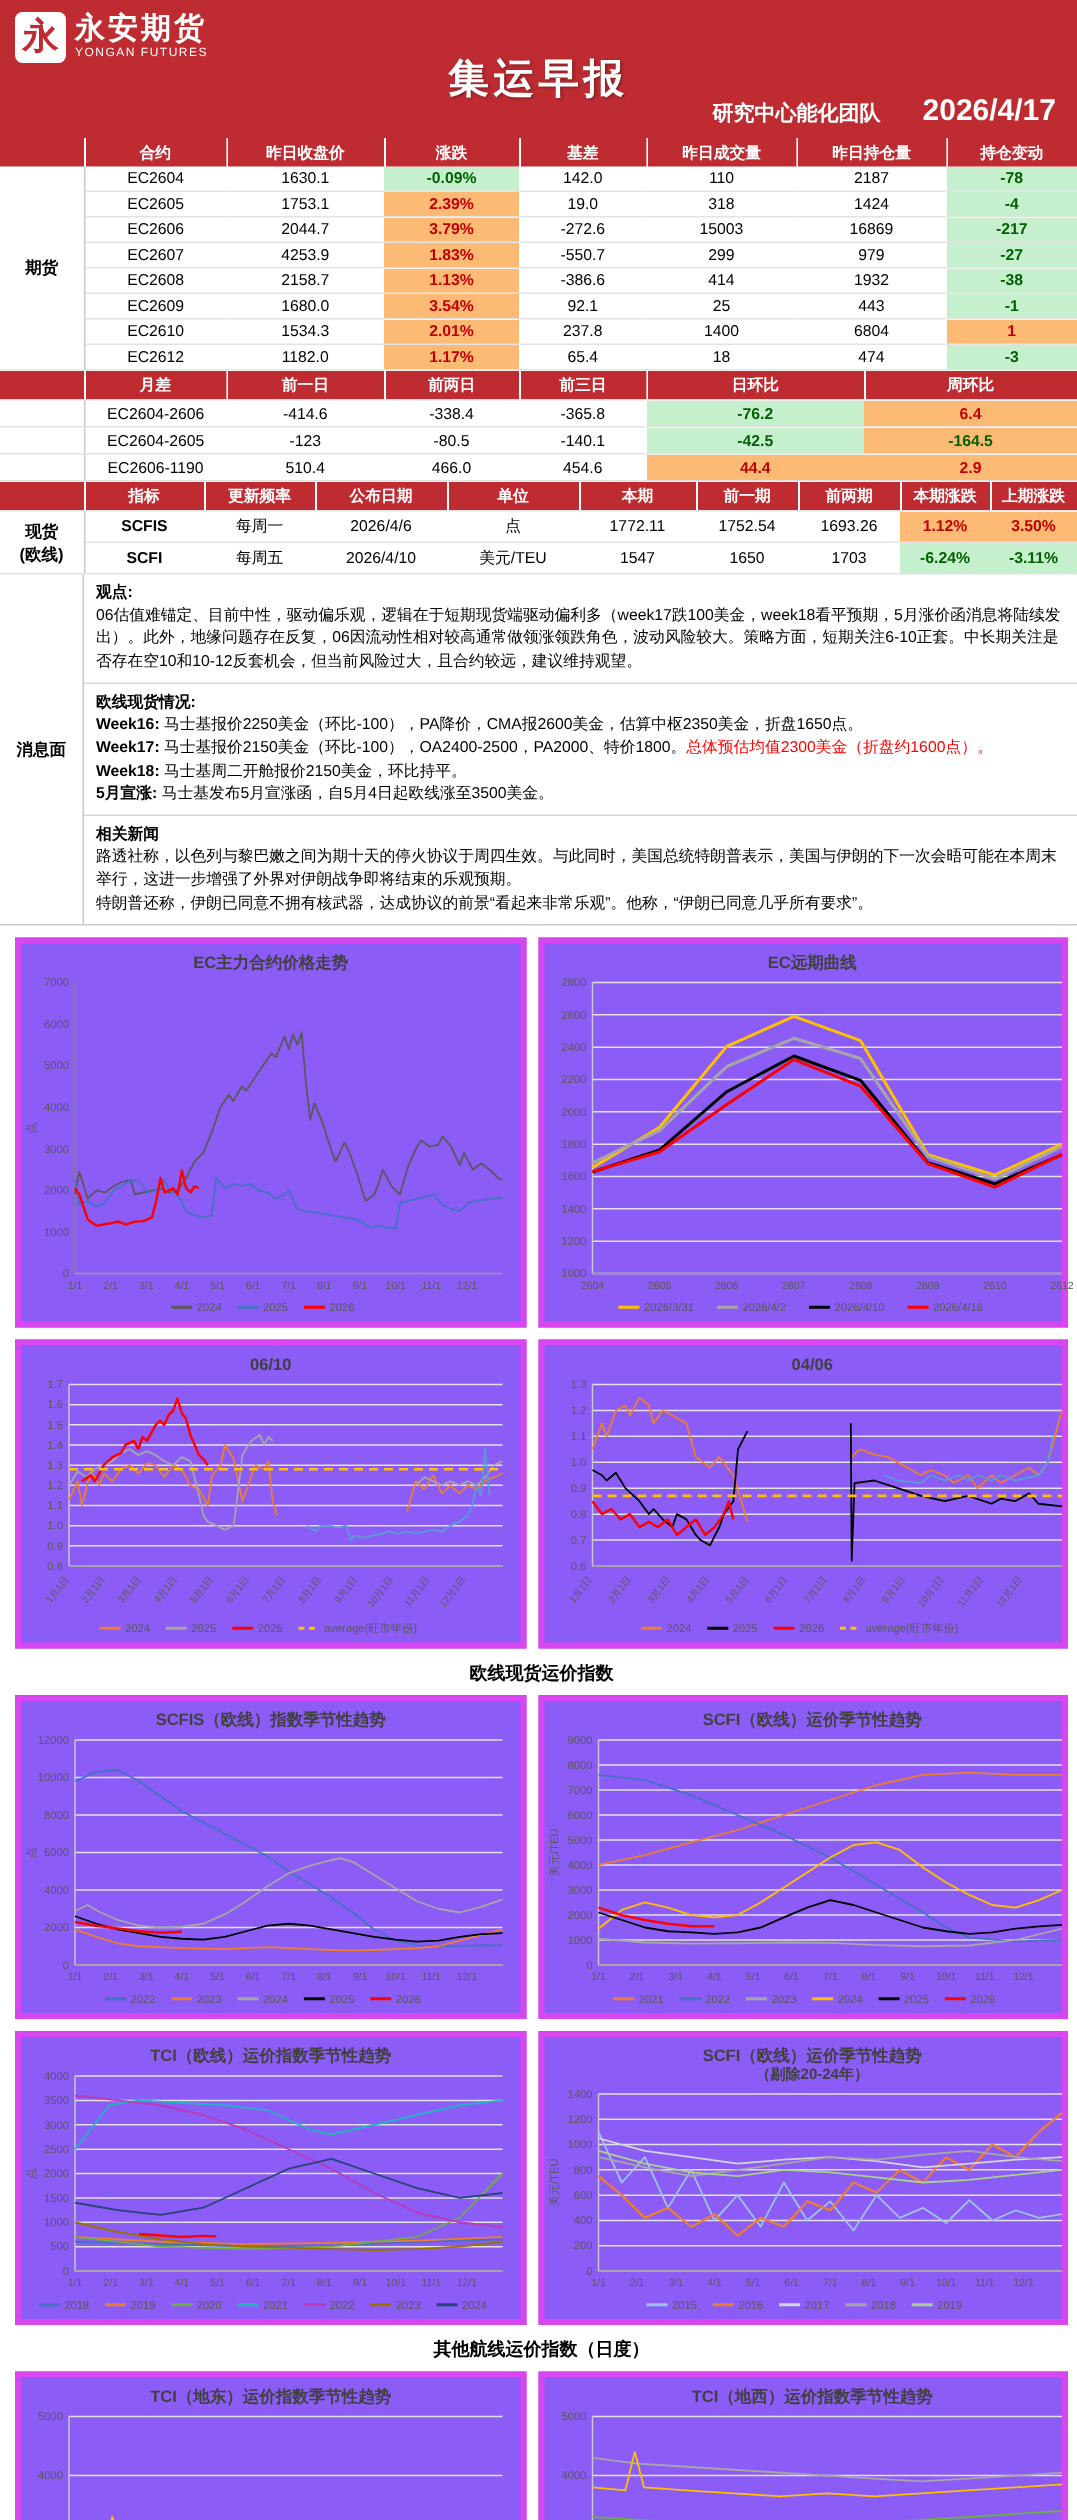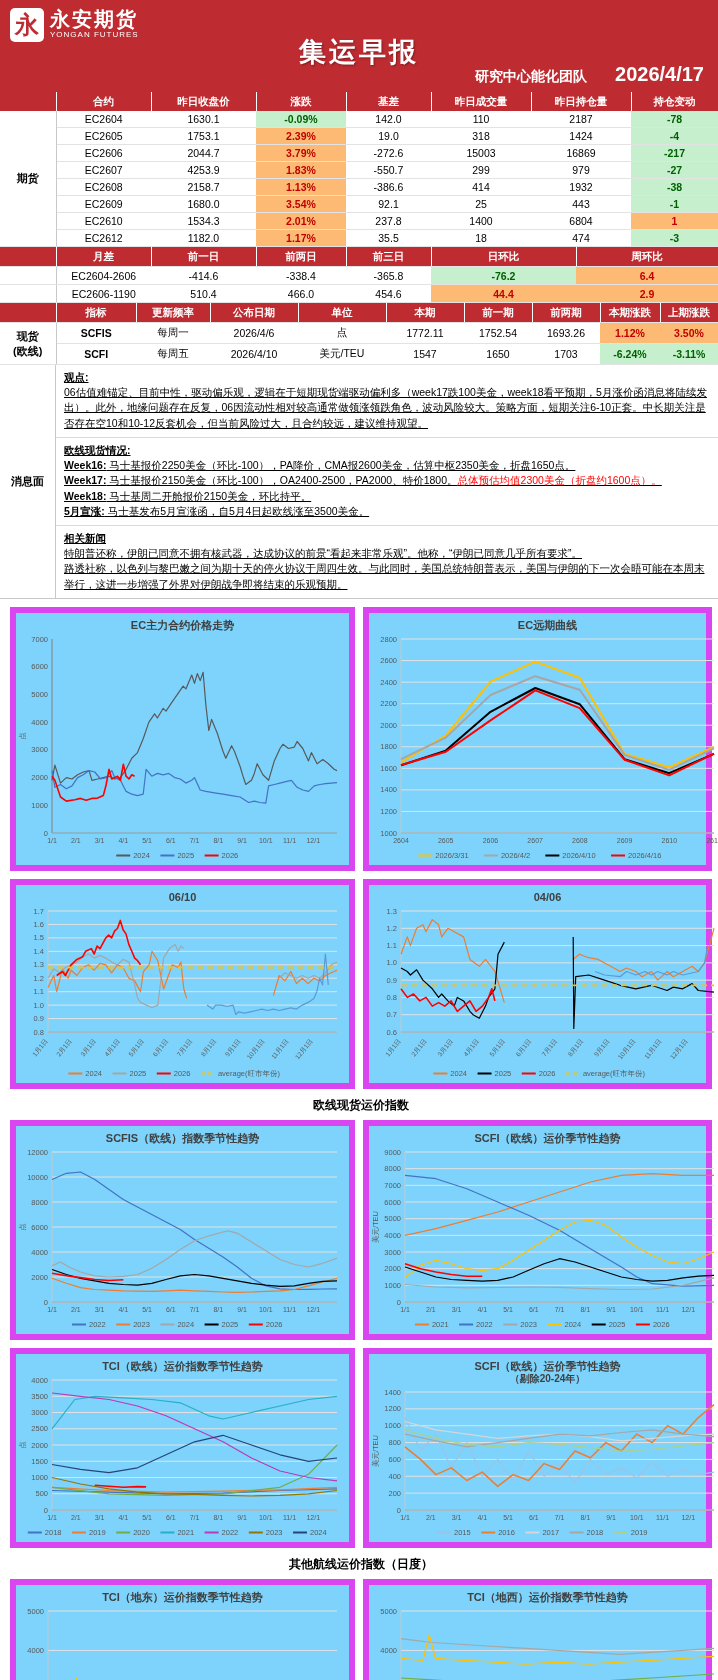--- a/index.html
+++ b/index.html
@@ -28,28 +28,28 @@
   .lblcell{font-weight:bold;font-size:11px;background:#fff;border-right:1px solid #C9C9C9;}
   .whitecell{background:#fff;border-right:1px solid #C9C9C9;border-bottom:none;}
   .bg-g{background:#C6EFCE;} .bg-p{background:#fdba74;}
   .t-g{color:#006100;font-weight:bold;} .t-r{color:#C00000;font-weight:bold;}
   .bold{font-weight:bold;}
   
   .textarea{display:flex;border-bottom:1px solid #C9C9C9;}
   .textarea .lcol{flex:0 0 55px;border-right:1px solid #C9C9C9;display:flex;align-items:center;justify-content:center;
                   font-weight:bold;font-size:11px;}
   .textarea .rcol{flex:1;}
-  .tblock{padding:5px 8px 6px 8px;font-size:10.5px;line-height:1.45;border-bottom:1px solid #D9D9D9;text-decoration:underline;}
+  .tblock{padding:5px 8px 6px 8px;font-size:10.5px;line-height:1.45;border-bottom:1px solid #D9D9D9;}
   .tblock:last-child{border-bottom:none;}
   .tb-label{font-weight:bold;}
   .red-text{color:#FF0000;}
   
   .charts{padding:8px 6px 0 10px;}
   .crow{display:flex;gap:8px;margin-bottom:8px;}
-  .chart-box{border:6px solid #d946ef;background:#7dd3fc;position:relative;}
+  .chart-box{border:4px solid #d946ef;background:#8b5cf6;position:relative;}
   .cb-l{flex:0 0 47.5%;} .cb-r{flex:1;}
   .r1 .chart-box{height:252px;} .r2 .chart-box{height:198px;} .r3 .chart-box{height:208px;}
   .r4 .chart-box{height:188px;} .r5 .chart-box{height:240px;}
   .chart-plot{position:absolute;left:0;top:0;right:0;bottom:0;}
   .sec-head{text-align:center;font-weight:bold;font-size:12px;margin:2px 0 6px 0;}
 </style>
 </head>
 <body>
 
 <div class="page">
@@ -154,21 +154,21 @@
           <td class="bg-p t-r">2.01%</td>
           <td class="">237.8</td>
           <td class="">1400</td>
           <td class="">6804</td>
           <td class="bg-p t-r">1</td>
         </tr>
         <tr>
           <td class="">EC2612</td>
           <td class="">1182.0</td>
           <td class="bg-p t-r">1.17%</td>
-          <td class="">35.5</td>
+          <td class="">65.4</td>
           <td class="">18</td>
           <td class="">474</td>
           <td class="bg-g t-g">-3</td>
         </tr>
       </tbody>
   </table>
 
   <table class="t-spread">
     <colgroup>
         <col style="width:56px">
@@ -190,20 +190,29 @@
           <td>周环比</td>
         </tr>
         <tr>
           <td class="whitecell"></td>
           <td class="">EC2604-2606</td>
           <td class="">-414.6</td>
           <td class="">-338.4</td>
           <td class="">-365.8</td>
           <td class="bg-g t-g">-76.2</td>
           <td class="bg-p t-r">6.4</td>
+        </tr>
+        <tr>
+          <td class="whitecell"></td>
+          <td class="">EC2604-2605</td>
+          <td class="">-123</td>
+          <td class="">-80.5</td>
+          <td class="">-140.1</td>
+          <td class="bg-g t-g">-42.5</td>
+          <td class="bg-p t-g">-164.5</td>
         </tr>
         <tr>
           <td class="whitecell"></td>
           <td class="">EC2606-1190</td>
           <td class="">510.4</td>
           <td class="">466.0</td>
           <td class="">454.6</td>
           <td class="bg-p t-r">44.4</td>
           <td class="bg-p t-r">2.9</td>
         </tr>
@@ -274,22 +283,22 @@
         <div id="weeks">
             <div><span class="tb-label">Week16:</span><span> 马士基报价2250美金（环比-100），PA降价，CMA报2600美金，估算中枢2350美金，折盘1650点。</span><span class="red-text"></span></div>
             <div><span class="tb-label">Week17:</span><span> 马士基报价2150美金（环比-100），OA2400-2500，PA2000、特价1800。</span><span class="red-text">总体预估均值2300美金（折盘约1600点）。</span></div>
             <div><span class="tb-label">Week18:</span><span> 马士基周二开舱报价2150美金，环比持平。</span><span class="red-text"></span></div>
             <div><span class="tb-label">5月宣涨:</span><span> 马士基发布5月宣涨函，自5月4日起欧线涨至3500美金。</span><span class="red-text"></span></div>
           </div>
       </div>
       <div class="tblock">
         <span class="tb-label">相关新闻</span>
         <div id="news">
+            <div>路透社称，以色列与黎巴嫩之间为期十天的停火协议于周四生效。与此同时，美国总统特朗普表示，美国与伊朗的下一次会晤可能在本周末举行，这进一步增强了外界对伊朗战争即将结束的乐观预期。</div>
             <div>特朗普还称，伊朗已同意不拥有核武器，达成协议的前景“看起来非常乐观”。他称，“伊朗已同意几乎所有要求”。</div>
-            <div>路透社称，以色列与黎巴嫩之间为期十天的停火协议于周四生效。与此同时，美国总统特朗普表示，美国与伊朗的下一次会晤可能在本周末举行，这进一步增强了外界对伊朗战争即将结束的乐观预期。</div>
           </div>
       </div>
     </div>
   </div>
 
   <div class="charts">
     <div class="crow r1">
       <div class="chart-box cb-l">
           <div class="chart-plot"><svg width="333" height="252">
               <text x="166.5" y="16" font-size="11" fill="#404040" text-anchor="middle" font-family="&quot;Liberation Sans&quot;,&quot;DejaVu Sans&quot;,sans-serif" font-weight="bold">EC主力合约价格走势</text>

